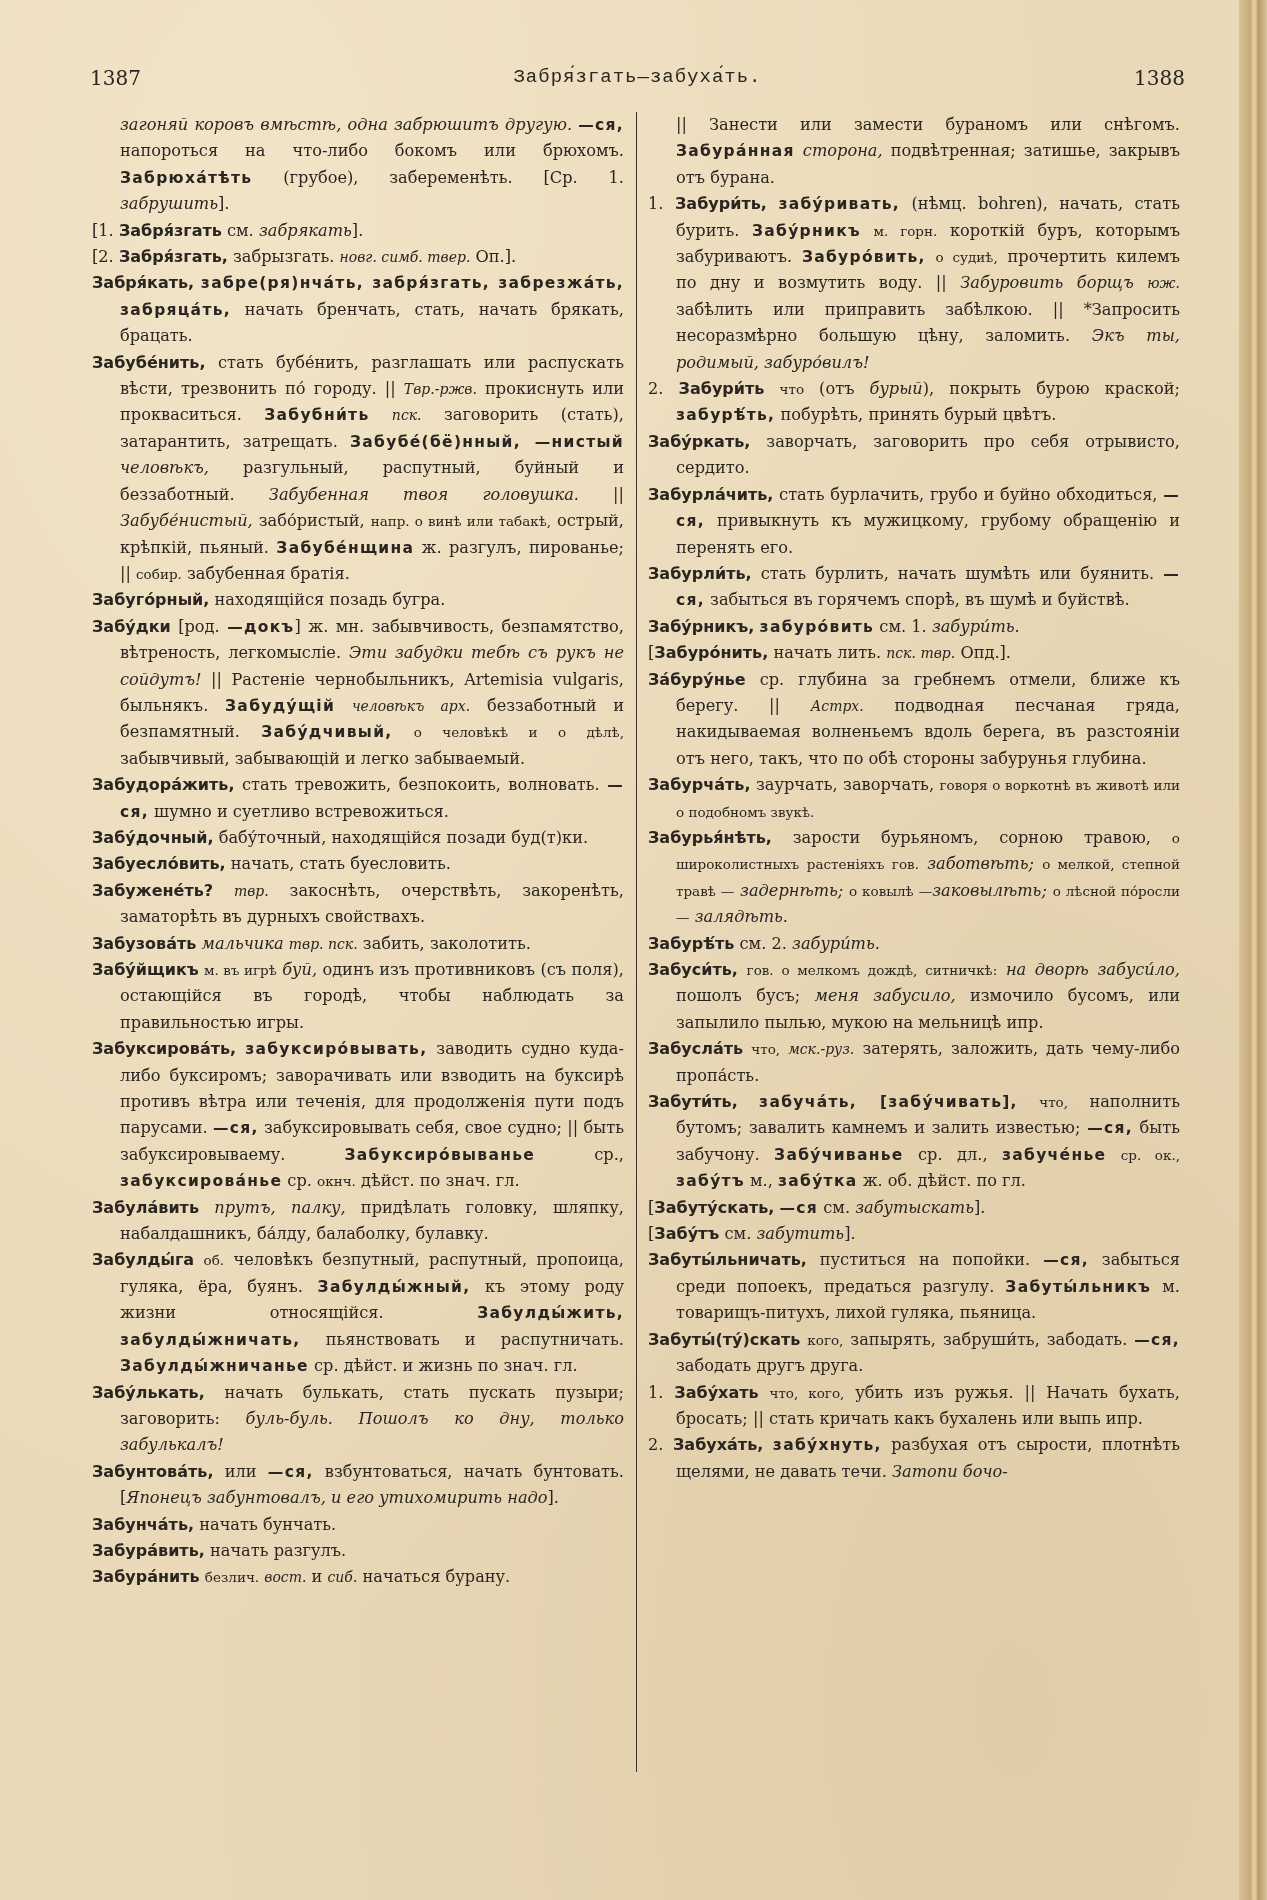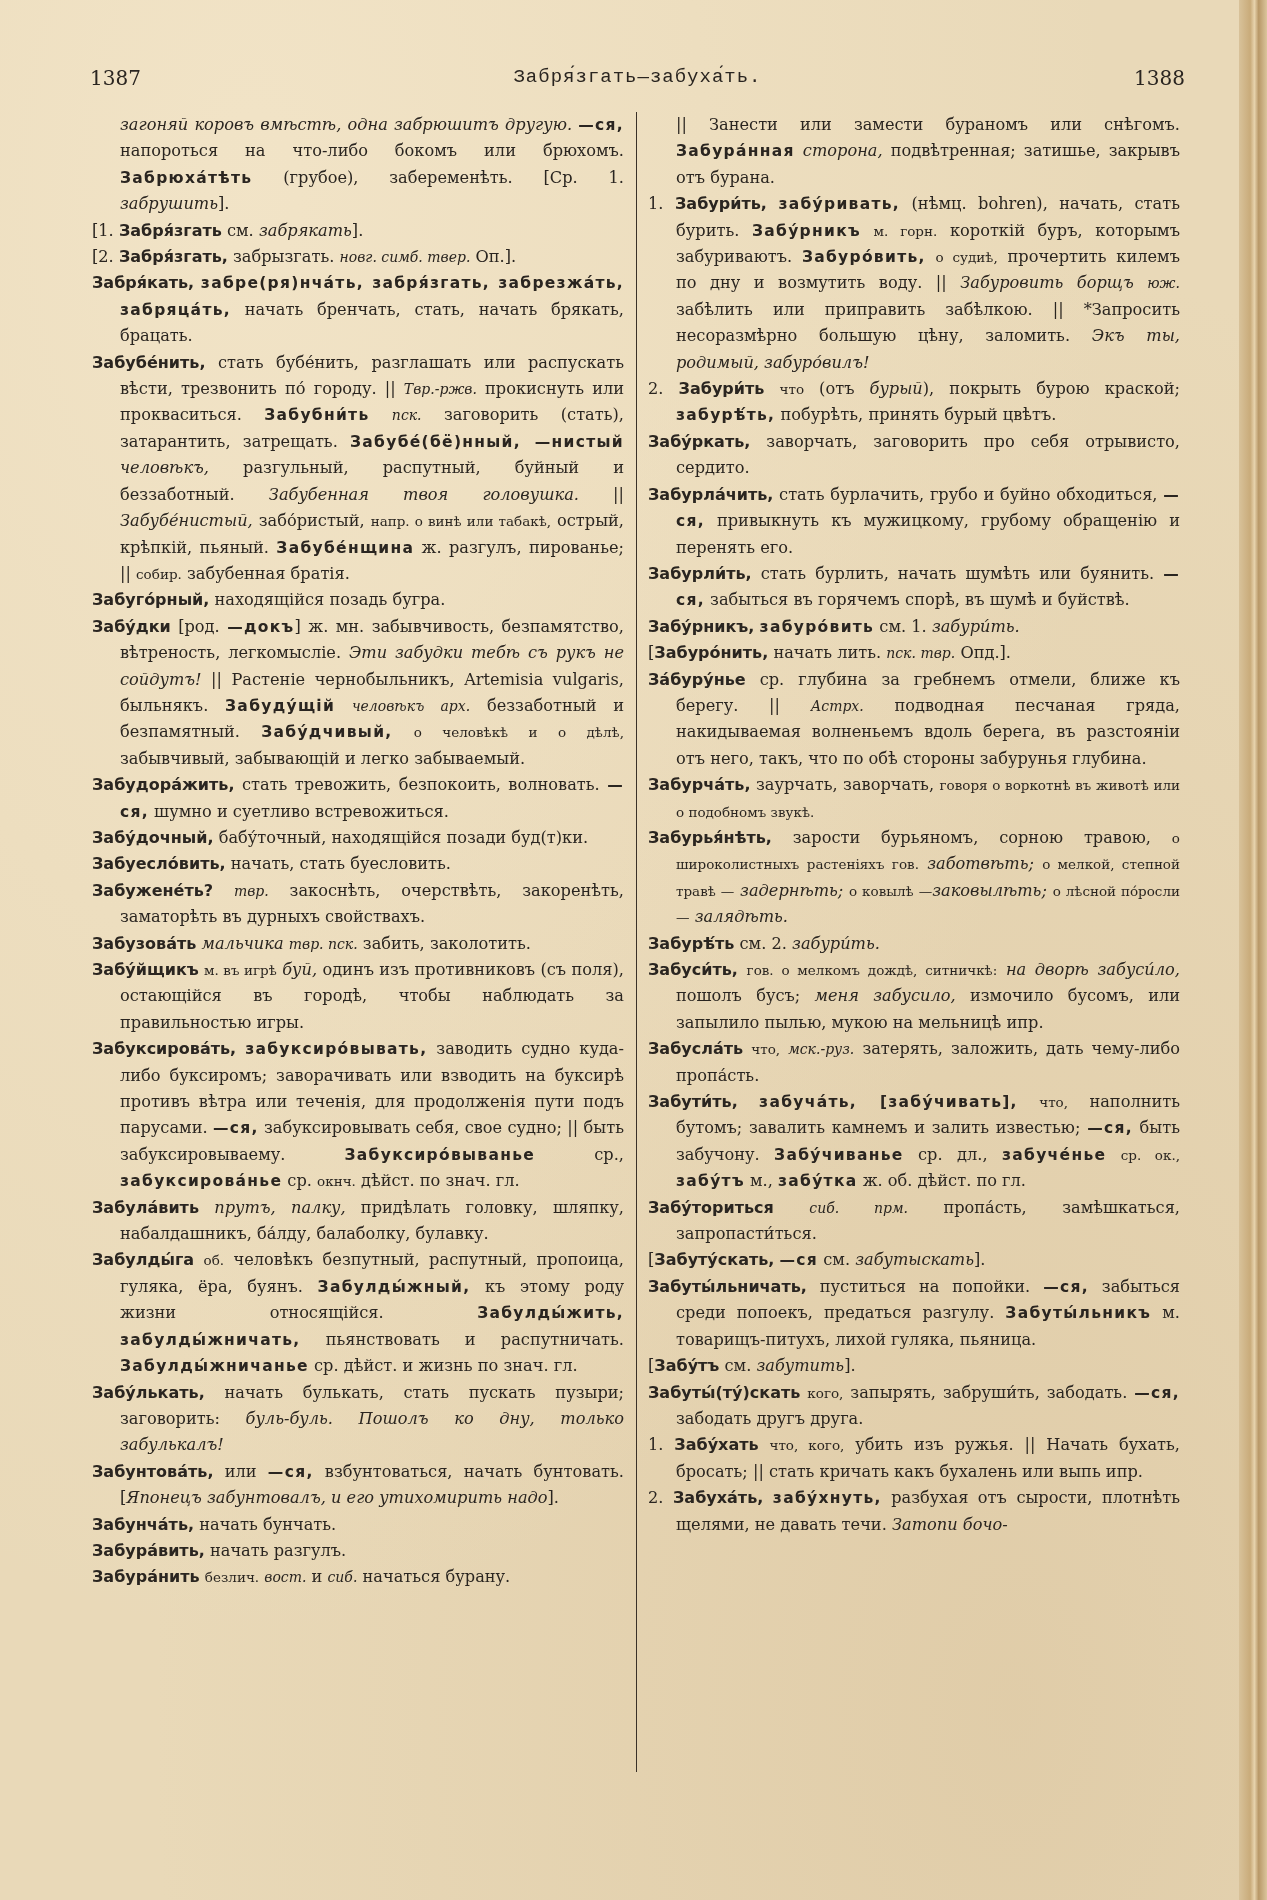--- a/index.html
+++ b/index.html
@@ -89,20 +89,19 @@
     <p class="entry"><span class="h">Забурли́ть,</span><span> стать бурлить, начать шумѣть или буянить. </span><span class="b">—ся,</span><span> забыться въ горячемъ спорѣ, въ шумѣ и буйствѣ.</span></p>
     <p class="entry"><span class="h">Забу́рникъ,</span><span> </span><span class="b">забуро́вить</span><span> см. 1. </span><span class="i">забури́ть.</span></p>
     <p class="entry"><span>[</span><span class="h">Забуро́нить,</span><span> начать лить. </span><span class="si">пск. твр.</span><span> Опд.].</span></p>
     <p class="entry"><span class="h">За́буру́нье</span><span> ср. глубина за гребнемъ отмели, ближе къ берегу. || </span><span class="si">Астрх.</span><span> подводная песчаная гряда, накидываемая волненьемъ вдоль берега, въ разстояніи отъ него, такъ, что по обѣ стороны забурунья глубина.</span></p>
     <p class="entry"><span class="h">Забурча́ть,</span><span> заурчать, заворчать, </span><span class="s">говоря о воркотнѣ въ животѣ или о подобномъ звукѣ.</span></p>
     <p class="entry"><span class="h">Забурья́нѣть,</span><span> зарости бурьяномъ, сорною травою, </span><span class="s">о широколистныхъ растеніяхъ гов.</span><span> </span><span class="i">заботвѣть;</span><span> </span><span class="s">о мелкой, степной травѣ —</span><span> </span><span class="i">задернѣть;</span><span> </span><span class="s">о ковылѣ —</span><span class="i">заковылѣть;</span><span> </span><span class="s">о лѣсной по́росли —</span><span> </span><span class="i">залядѣть.</span></p>
     <p class="entry"><span class="h">Забурѣ́ть</span><span> см. 2. </span><span class="i">забури́ть.</span></p>
     <p class="entry"><span class="h">Забуси́ть,</span><span> </span><span class="s">гов. о мелкомъ дождѣ, ситничкѣ:</span><span> </span><span class="i">на дворѣ забуси́ло,</span><span> пошолъ бусъ; </span><span class="i">меня забусило,</span><span> измочило бусомъ, или запылило пылью, мукою на мельницѣ ипр.</span></p>
     <p class="entry"><span class="h">Забусла́ть</span><span> </span><span class="s">что,</span><span> </span><span class="si">мск.-руз.</span><span> затерять, заложить, дать чему-либо пропа́сть.</span></p>
     <p class="entry"><span class="h">Забути́ть,</span><span> </span><span class="b">забуча́ть, [забу́чивать],</span><span> </span><span class="s">что,</span><span> наполнить бутомъ; завалить камнемъ и залить известью; </span><span class="b">—ся,</span><span> быть забучону. </span><span class="b">Забу́чиванье</span><span> ср. дл., </span><span class="b">забуче́нье</span><span> </span><span class="s">ср. ок.,</span><span> </span><span class="b">забу́тъ</span><span> м., </span><span class="b">забу́тка</span><span> ж. об. дѣйст. по гл.</span></p>
-    <p class="entry"><span class="h">Забу́ториться</span><span> </span><span class="si">сиб. прм.</span><span> пропа́сть, замѣшкаться, запропасти́ться.</span></p>
     <p class="entry"><span>[</span><span class="h">Забуту́скать,</span><span> </span><span class="b">—ся</span><span> см. </span><span class="i">забутыскать</span><span>].</span></p>
+    <p class="entry"><span>[</span><span class="h">Забу́тъ</span><span> см. </span><span class="i">забутить</span><span>].</span></p>
     <p class="entry"><span class="h">Забуты́льничать,</span><span> пуститься на попойки. </span><span class="b">—ся,</span><span> забыться среди попоекъ, предаться разгулу. </span><span class="b">Забуты́льникъ</span><span> м. товарищъ-питухъ, лихой гуляка, пьяница.</span></p>
-    <p class="entry"><span>[</span><span class="h">Забу́тъ</span><span> см. </span><span class="i">забутить</span><span>].</span></p>
     <p class="entry"><span class="h">Забуты́(ту́)скать</span><span> </span><span class="s">кого,</span><span> запырять, забруши́ть, забодать. </span><span class="b">—ся,</span><span> забодать другъ друга.</span></p>
     <p class="entry"><span>1. </span><span class="h">Забу́хать</span><span> </span><span class="s">что, кого,</span><span> убить изъ ружья. || Начать бухать, бросать; || стать кричать какъ бухалень или выпь ипр.</span></p>
     <p class="entry"><span>2. </span><span class="h">Забуха́ть,</span><span> </span><span class="b">забу́хнуть,</span><span> разбухая отъ сырости, плотнѣть щелями, не давать течи. </span><span class="i">Затопи бочо-</span></p>
   </div>
 
 </body></html>

